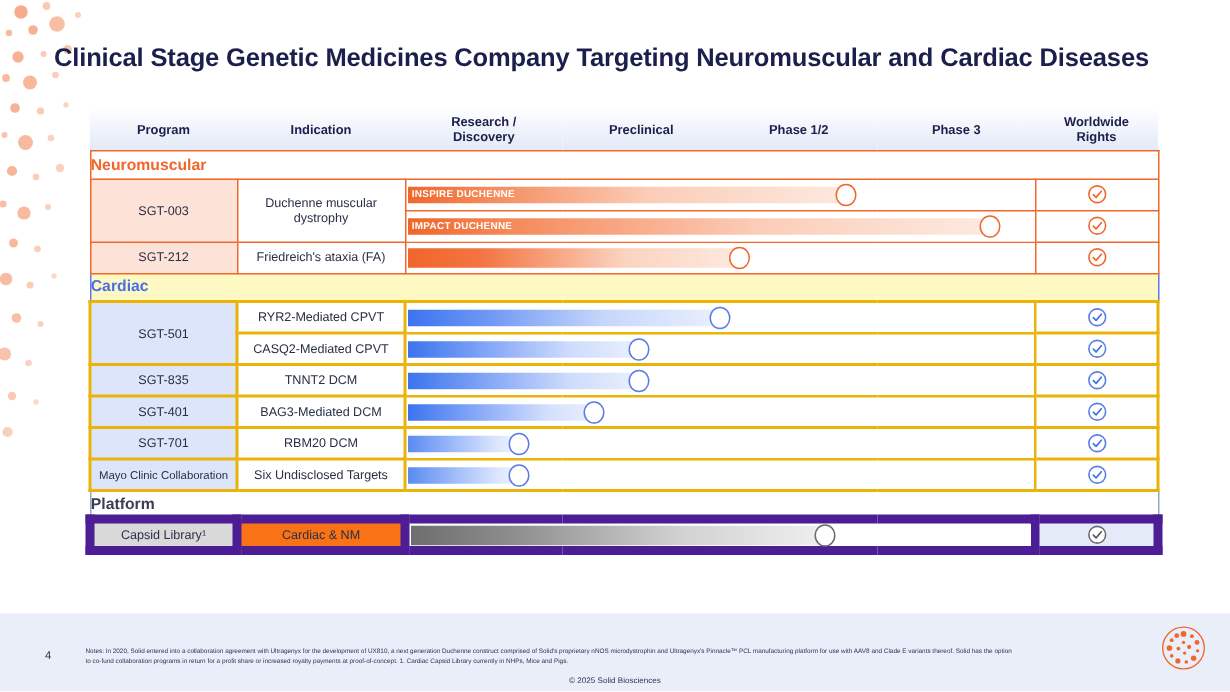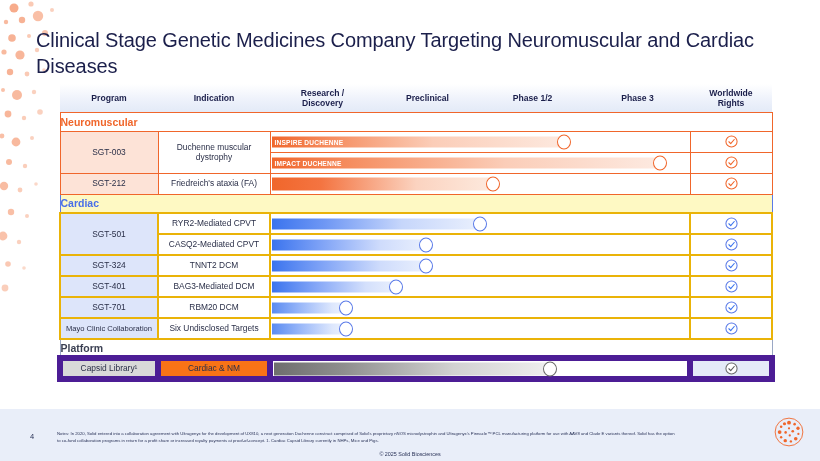--- a/index.html
+++ b/index.html
@@ -11,32 +11,32 @@
     overflow: hidden;
   }
 
   
   #dots { position: absolute; left: 0; top: 0; width: 90px; height: 300px; z-index: 0; }
 
   
   #title {
     position: absolute;
     left: 36px; top: 28px; width: 740px;
-    font-size: 20px;
-    font-weight: normal;
+    font-size: 17px;
+    font-weight: bold;
     color: #1b1f4b;
     line-height: 1.28;
     letter-spacing: -0.1px;
     z-index: 2;
   }
 
   
   #pipeline {
     position: absolute;
-    left: 57px; top: 84px;
+    left: 57px; top: 72px;
     width: 712px;
     z-index: 2;
     border-collapse: collapse;
     table-layout: fixed;
   }
   #pipeline td, #pipeline th { padding: 0; }
 
   
   .hdr-row th {
     background: linear-gradient(to bottom, #ffffff 0%, #eef2fb 55%, #e3eaf7 100%);
@@ -314,21 +314,21 @@
     </td>
     <td>
       <span class="chk"><svg viewBox="0 0 20 20">
               <circle cx="10" cy="10" r="8.6" fill="#fff" stroke="#5a7ae8" stroke-width="1.6"></circle>
               <path d="M6 10.4 L8.8 13.2 L14.2 6.9" fill="none" stroke="#3b74ee" stroke-width="1.7" stroke-linecap="round" stroke-linejoin="round"></path>
             </svg></span>
     </td>
   </tr>
 
   <tr class="r ca">
-    <td class="prog">SGT-324</td>
+    <td class="prog">SGT-835</td>
     <td class="indic">TNNT2 DCM</td>
     <td class="track" colspan="4">
       <div class="trackwrap">
         <div class="bar" style="width:37%;background:linear-gradient(to right,#3b74ee 0%,#7ba0f6 30%,#cfdcfc 70%,#eaf0fd 100%);"></div>
         <div class="marker b" style="left:37%;"></div>
       </div>
     </td>
     <td>
       <span class="chk"><svg viewBox="0 0 20 20">
               <circle cx="10" cy="10" r="8.6" fill="#fff" stroke="#5a7ae8" stroke-width="1.6"></circle>

